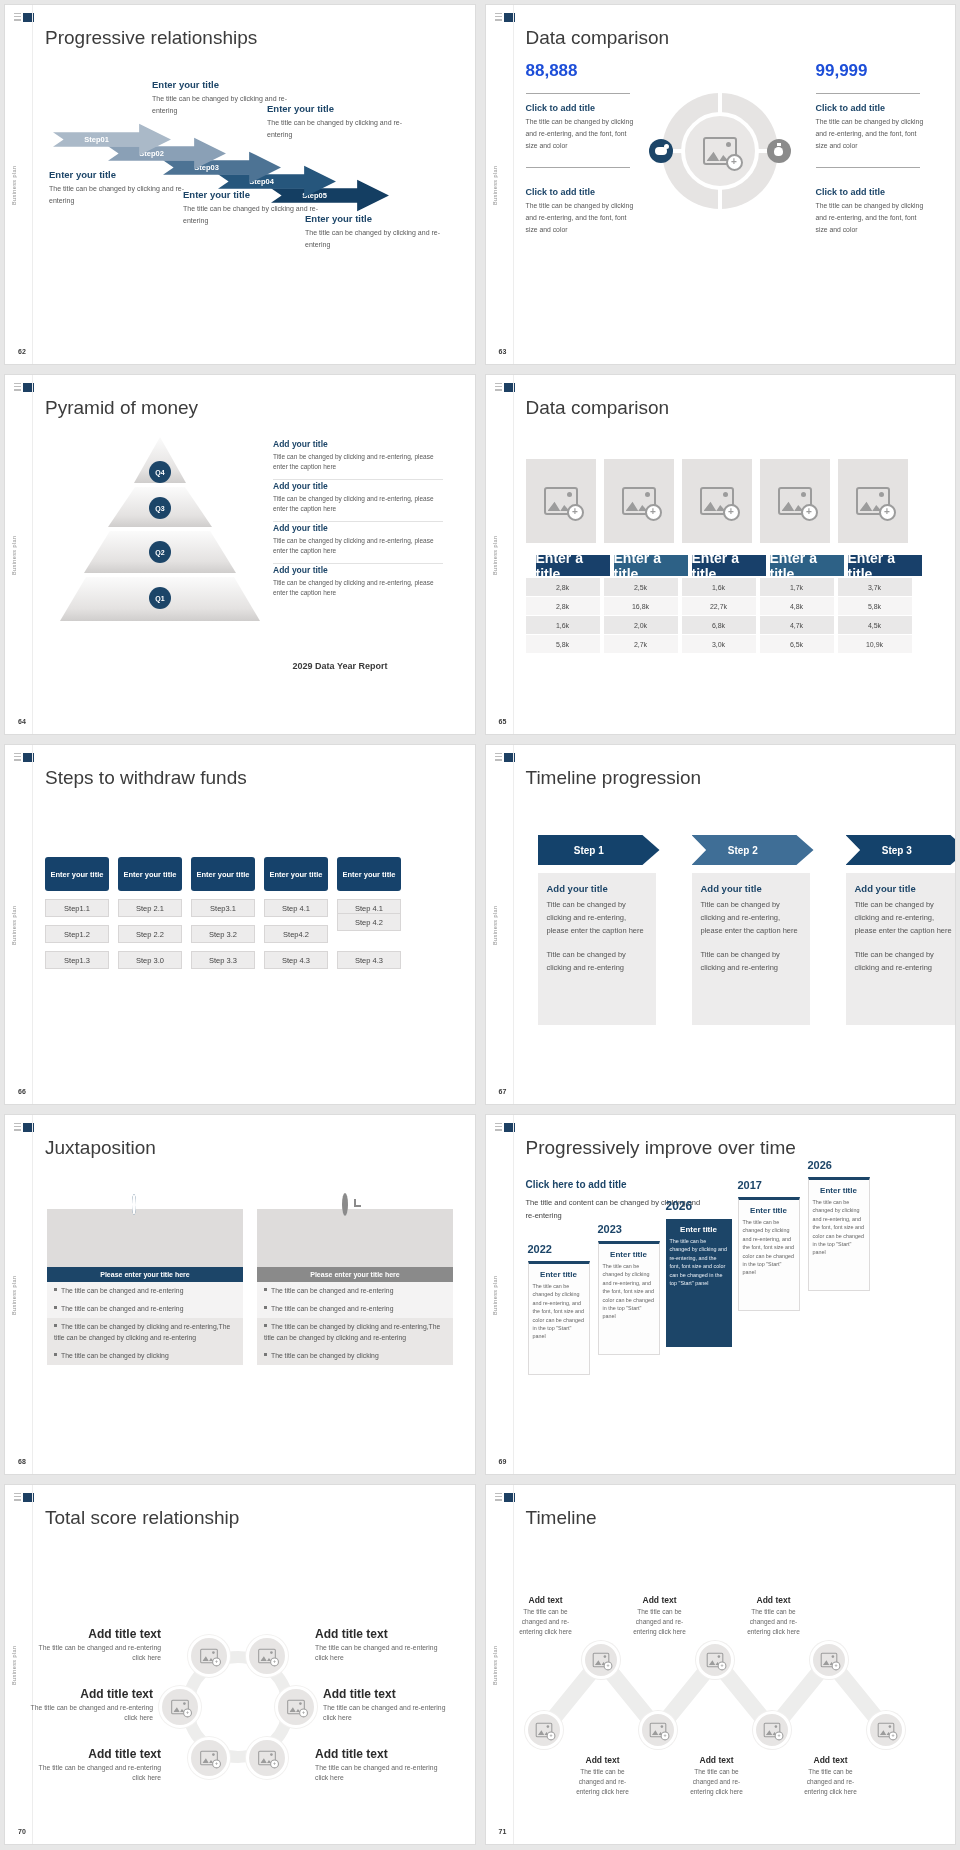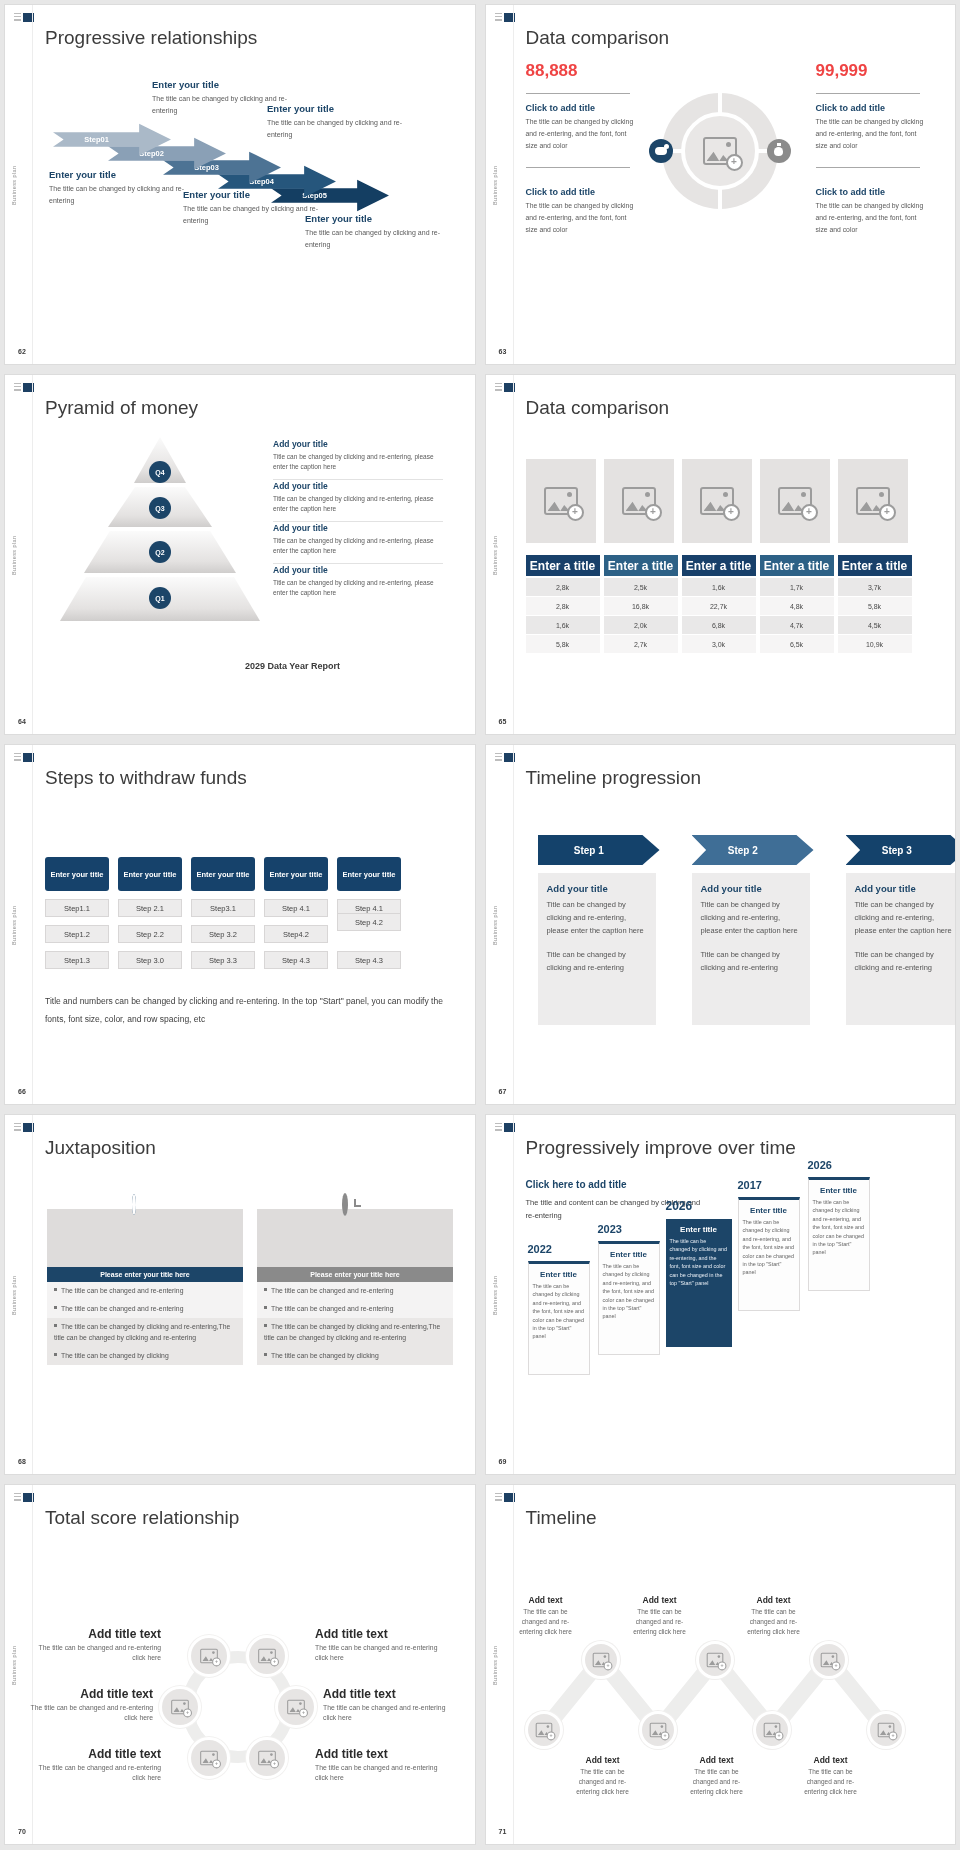--- a/index.html
+++ b/index.html
@@ -32,21 +32,21 @@
   .ar{position:absolute;width:118px;height:33px;
       clip-path:polygon(0 28%,73% 28%,73% 2%,100% 50%,73% 98%,73% 72%,0 72%,9% 50%);}
   .ar b{position:absolute;left:4%;top:28%;height:44%;width:66%;display:flex;align-items:center;
         justify-content:center;color:#fff;font-size:7.5px;}
   .ar1{left:48px;top:118px;background:#aab9c8;z-index:5;}
   .ar2{left:103px;top:132px;background:#8aa0b6;z-index:4;}
   .ar3{left:158px;top:146px;background:#4d7394;z-index:3;}
   .ar4{left:213px;top:160px;background:#26567c;z-index:2;}
   .ar5{left:266px;top:174px;background:#143e62;z-index:1;}
   
-  .val{position:absolute;font-size:17px;font-weight:bold;color:#ef4444;}
+  .val{position:absolute;font-size:17px;font-weight:bold;color:#1d4ed8;}
   .hr63{position:absolute;width:104px;height:1px;background:#a8a8a8;}
   .sec .t{font-size:9px;}
   .sec .c{font-size:6.8px;width:114px;}
   .ring63{position:absolute;left:176px;top:88px;width:116px;height:116px;}
   .r-o{position:absolute;inset:0;border-radius:50%;background:#e6e4e3;}
   .r-v{position:absolute;left:50%;margin-left:-2px;top:0;bottom:0;width:4px;background:#fff;}
   .r-h{position:absolute;top:50%;margin-top:-2px;left:0;right:0;height:4px;background:#fff;}
   .r-i{position:absolute;left:50%;top:50%;transform:translate(-50%,-50%);width:70px;height:70px;
        border-radius:50%;background:#e9e7e6;border:4px solid #fff;display:flex;align-items:center;justify-content:center;}
   .sc{position:absolute;top:46px;width:24px;height:24px;border-radius:50%;display:flex;align-items:center;justify-content:center;}
@@ -62,25 +62,25 @@
   .l1{left:74px;top:0;width:52px;height:46px;clip-path:polygon(50% 0,100% 100%,0 100%);}
   .l2{left:48px;top:50px;width:104px;height:40px;clip-path:polygon(26% 0,74% 0,100% 100%,0 100%);}
   .l3{left:24px;top:94px;width:152px;height:42px;clip-path:polygon(17% 0,83% 0,100% 100%,0 100%);}
   .l4{left:0;top:140px;width:200px;height:44px;clip-path:polygon(13% 0,87% 0,100% 100%,0 100%);}
   .qc{position:absolute;left:89px;width:22px;height:22px;border-radius:50%;background:#1c4568;color:#fff;
       font-size:7px;font-weight:bold;display:flex;align-items:center;justify-content:center;}
   .ent{position:absolute;left:268px;width:170px;}
   .ent .t{font-size:8.5px;}
   .ent .c{font-size:6.5px;line-height:1.6;}
   .ent.bb{border-bottom:1px solid #e2e2e2;padding-bottom:6px;}
-  .foot64{position:absolute;left:240px;top:286px;width:190px;text-align:left;font-size:9px;font-weight:bold;color:#3a3a3a;}
+  .foot64{position:absolute;left:240px;top:286px;width:190px;text-align:center;font-size:9px;font-weight:bold;color:#3a3a3a;}
   
   .phbox{position:absolute;width:70px;height:84px;background:#e4e2e1;display:flex;align-items:center;justify-content:center;}
-  .th65{position:absolute;width:74px;height:21px;background:#18406a;color:#fff;font-size:12px;font-weight:bold;
-        display:flex;align-items:center;justify-content:center;top:180px;}
+  .th65{position:absolute;width:74px;height:21px;background:#18406a;color:#fff;font-size:14px;font-weight:bold;
+        display:flex;align-items:center;justify-content:center;top:180px;margin-left:10px;}
   .th65.alt{background:#2d6186;}
   .td65{position:absolute;width:74px;height:18px;font-size:7px;color:#4a4a4a;display:flex;align-items:center;
         justify-content:center;background:#e9e8e8;}
   .td65.w{background:#f6f5f5;}
   
   .hd66{position:absolute;width:64px;height:34px;background:#16426b;border-radius:3px;color:#fff;font-size:7.5px;
         font-weight:bold;display:flex;align-items:center;justify-content:center;text-align:center;top:112px;line-height:1.2;padding:0 2px;box-sizing:border-box;}
   .stp{position:absolute;width:64px;height:18px;background:#edecec;border:1px solid #d8d6d6;box-sizing:border-box;
        font-size:7.5px;color:#444;display:flex;align-items:center;justify-content:center;}
   .note66{position:absolute;left:40px;top:248px;width:412px;font-size:8.5px;color:#404040;line-height:2.1;}
@@ -383,21 +383,20 @@
     <div class="stp" style="left:186px;top:154px">Step3.1</div>
     <div class="stp" style="left:186px;top:180px">Step 3.2</div>
     <div class="stp" style="left:186px;top:206px">Step 3.3</div>
     <div class="stp" style="left:259px;top:154px">Step 4.1</div>
     <div class="stp" style="left:259px;top:180px">Step4.2</div>
     <div class="stp" style="left:259px;top:206px">Step 4.3</div>
     <div class="stp" style="left:332px;top:154px">Step 4.1</div>
     <div class="stp" style="left:332px;top:168px">Step 4.2</div>
     <div class="stp" style="left:332px;top:206px">Step 4.3</div>
 
-    <div class="note66">Title and numbers can be changed by clicking and re-entering. In the top "Start" panel, you can modify the fonts, font size, color, and row spacing, etc</div>
     <div class="pg">66</div>
   </div>
 
   <div class="card">
     <div class="lg">
         <span class="ln"></span>
         <span class="sq"></span>
       </div>
     <div class="sep"></div>
     <div class="vtx">Business plan</div>

